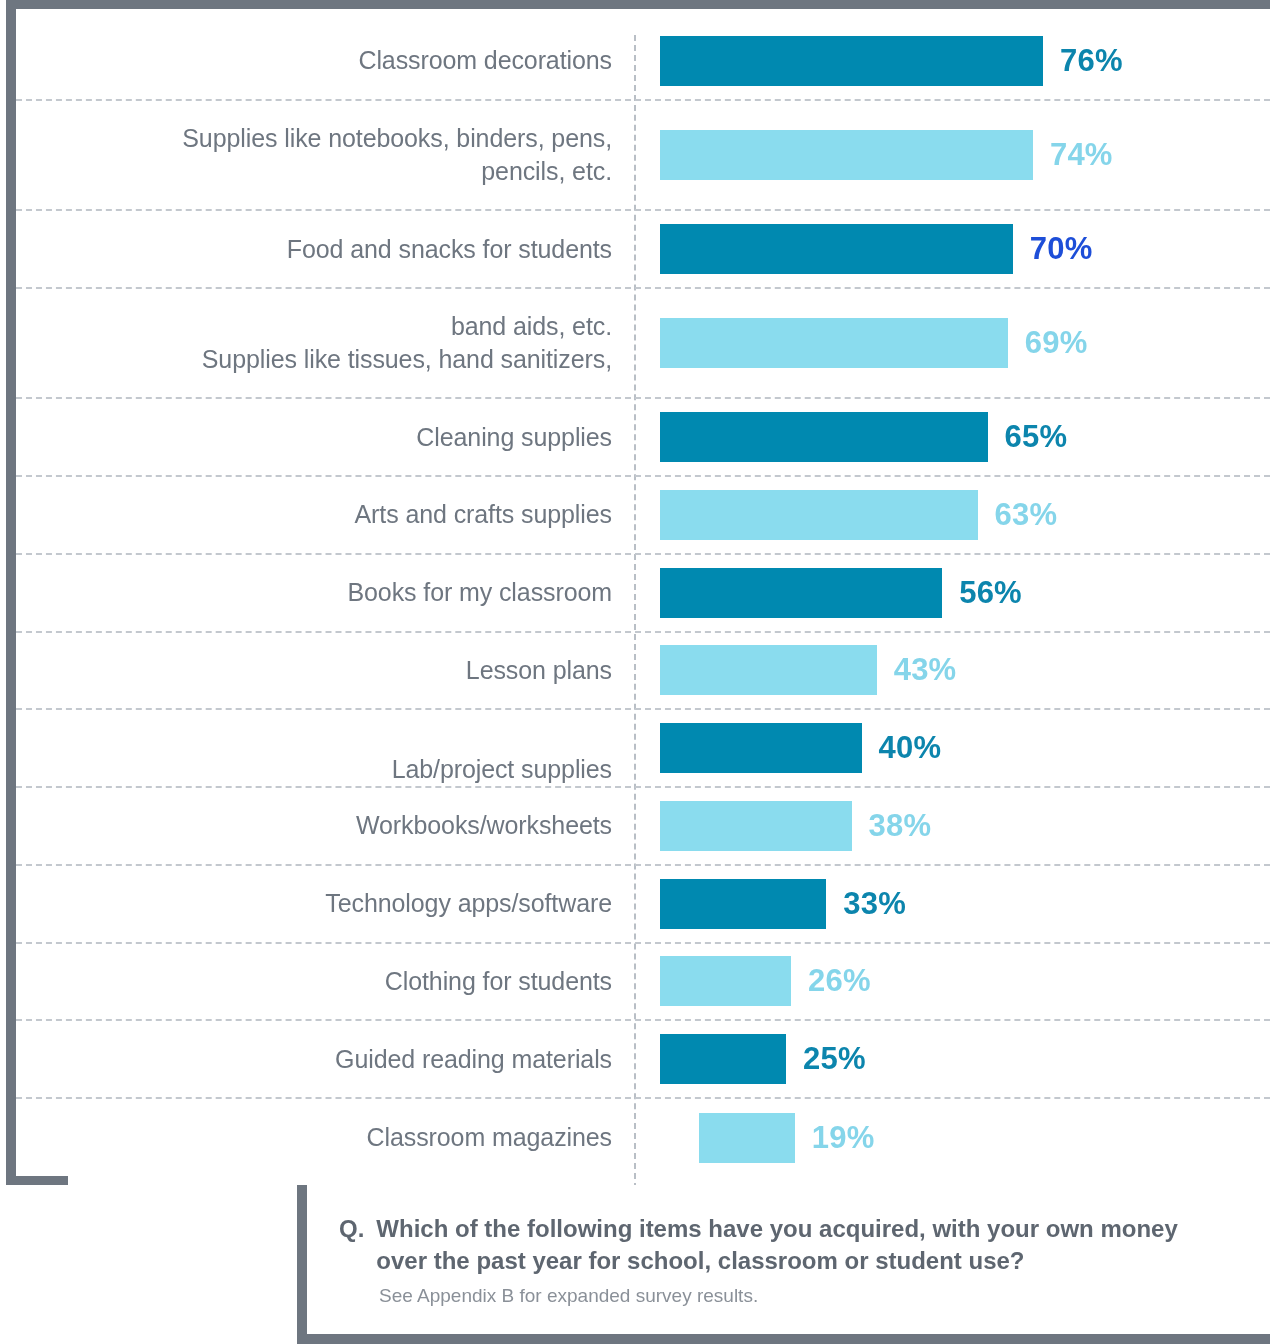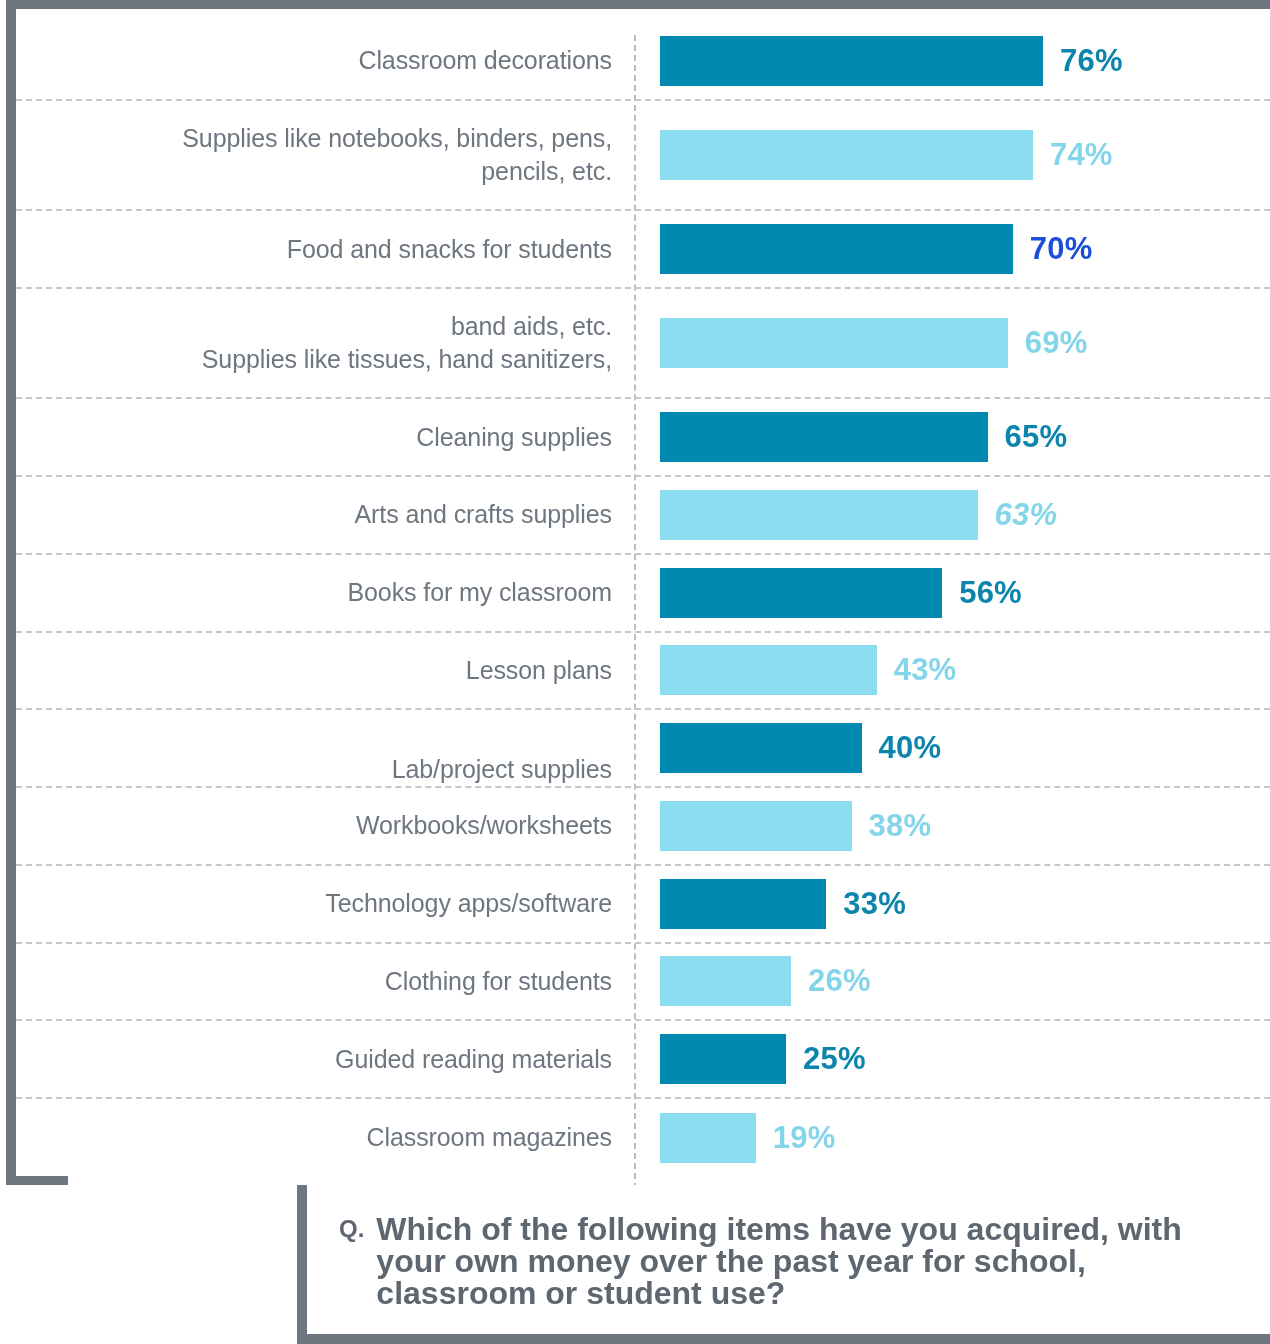--- a/index.html
+++ b/index.html
@@ -61,21 +61,21 @@
     border-left: 2px dashed #B9BFC6;
   }
 
   .row {
     position: relative;
     display: flex;
     align-items: center;
     width: 100%;
     border-bottom: 2px dashed #C3C8CE;
   }
-  .row:last-child { border-bottom: none; }
+  .row:last-child { border-bottom: none; gap: 39px; }
 
   .row-label {
     width: 618px;
     flex: 0 0 618px;
     text-align: right;
     padding-right: 22px;
     font-size: 25px;
     line-height: 33px;
     color: #6E7680;
     letter-spacing: -0.1px;
@@ -124,21 +124,21 @@
   .q-marker {
     font-size: 24px;
     font-weight: bold;
     color: #5E6670;
     flex: 0 0 auto;
     margin-right: 12px;
     line-height: 32px;
   }
 
   .q-text {
-    font-size: 32px;
+    font-size: 24px;
     font-weight: bold;
     color: #5E6670;
     line-height: 32px;
     max-width: 855px;
   }
 
   .q-sub {
     margin-top: 6px;
     margin-left: 40px;
     font-size: 19px;
@@ -204,21 +204,21 @@
             <div class="bar" style="width: 327.6px; height: 50px; background: rgb(0, 137, 176);"></div>
             <div class="value" style="color: rgb(12, 133, 173);">65%</div>
           </div>
         </div>
         <div class="row" style="height: 77.7628px;">
           <div class="row-label">
             <div>Arts and crafts supplies</div>
           </div>
           <div class="row-plot">
             <div class="bar" style="width: 317.52px; height: 50px; background: rgb(138, 220, 238);"></div>
-            <div class="value" style="color: rgb(133, 213, 234); font-style: italic;">63%</div>
+            <div class="value" style="color: rgb(133, 213, 234);">63%</div>
           </div>
         </div>
         <div class="row" style="height: 77.7628px;">
           <div class="row-label">
             <div>Books for my classroom</div>
           </div>
           <div class="row-plot">
             <div class="bar" style="width: 282.24px; height: 50px; background: rgb(0, 137, 176);"></div>
             <div class="value" style="color: rgb(12, 133, 173);">56%</div>
           </div>
@@ -287,15 +287,16 @@
           </div>
         </div>
       </div>
   </div>
 
   <div class="qbox">
     <div class="qline">
       <span class="q-marker">Q.</span>
       <span class="q-text">Which of the following items have you acquired, with your own money over the past year for school, classroom or student use?</span>
     </div>
+    <div class="q-sub">See Appendix B for expanded survey results.</div>
   </div>
 
 </div>
 
 </body></html>

